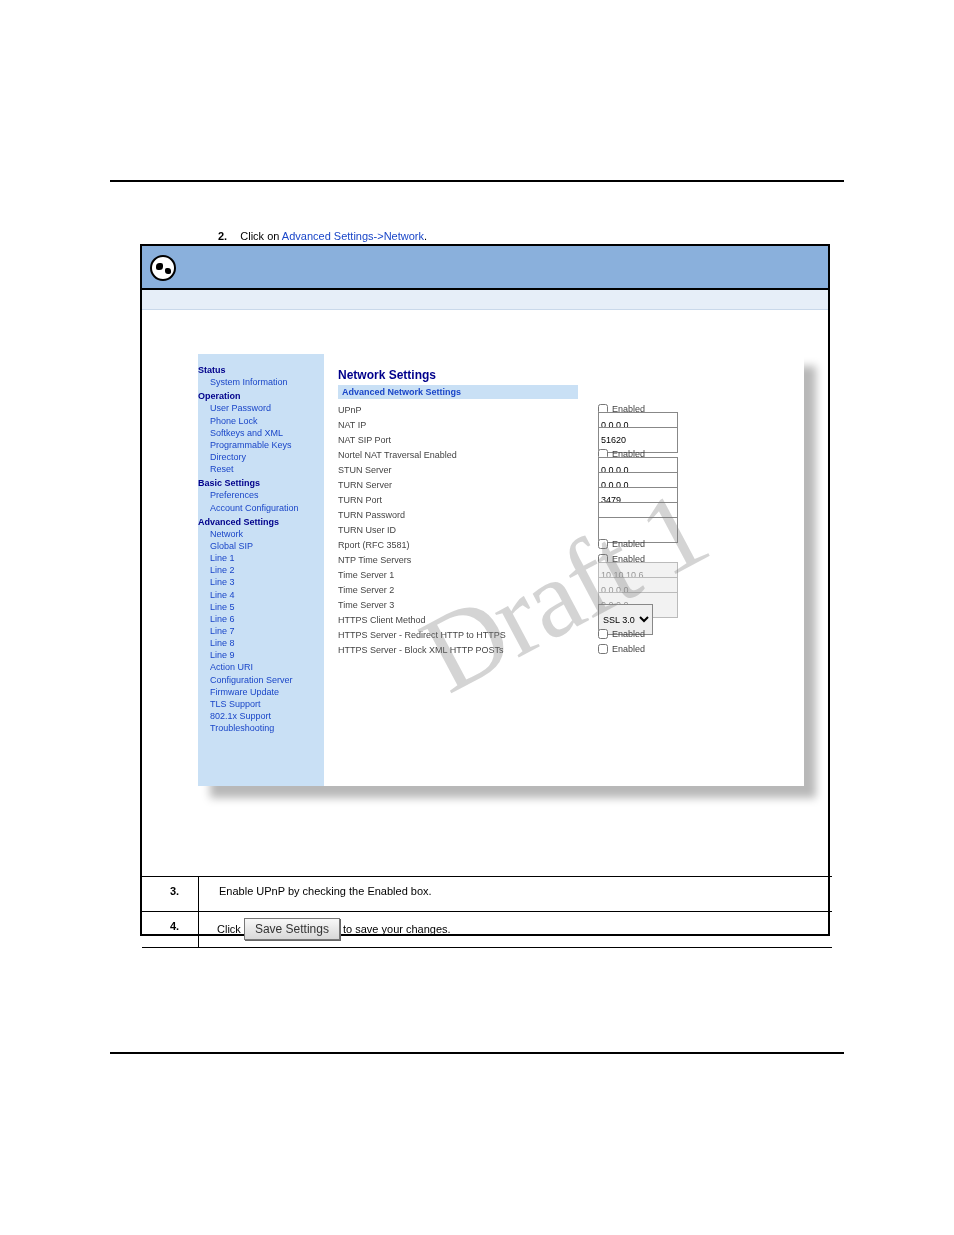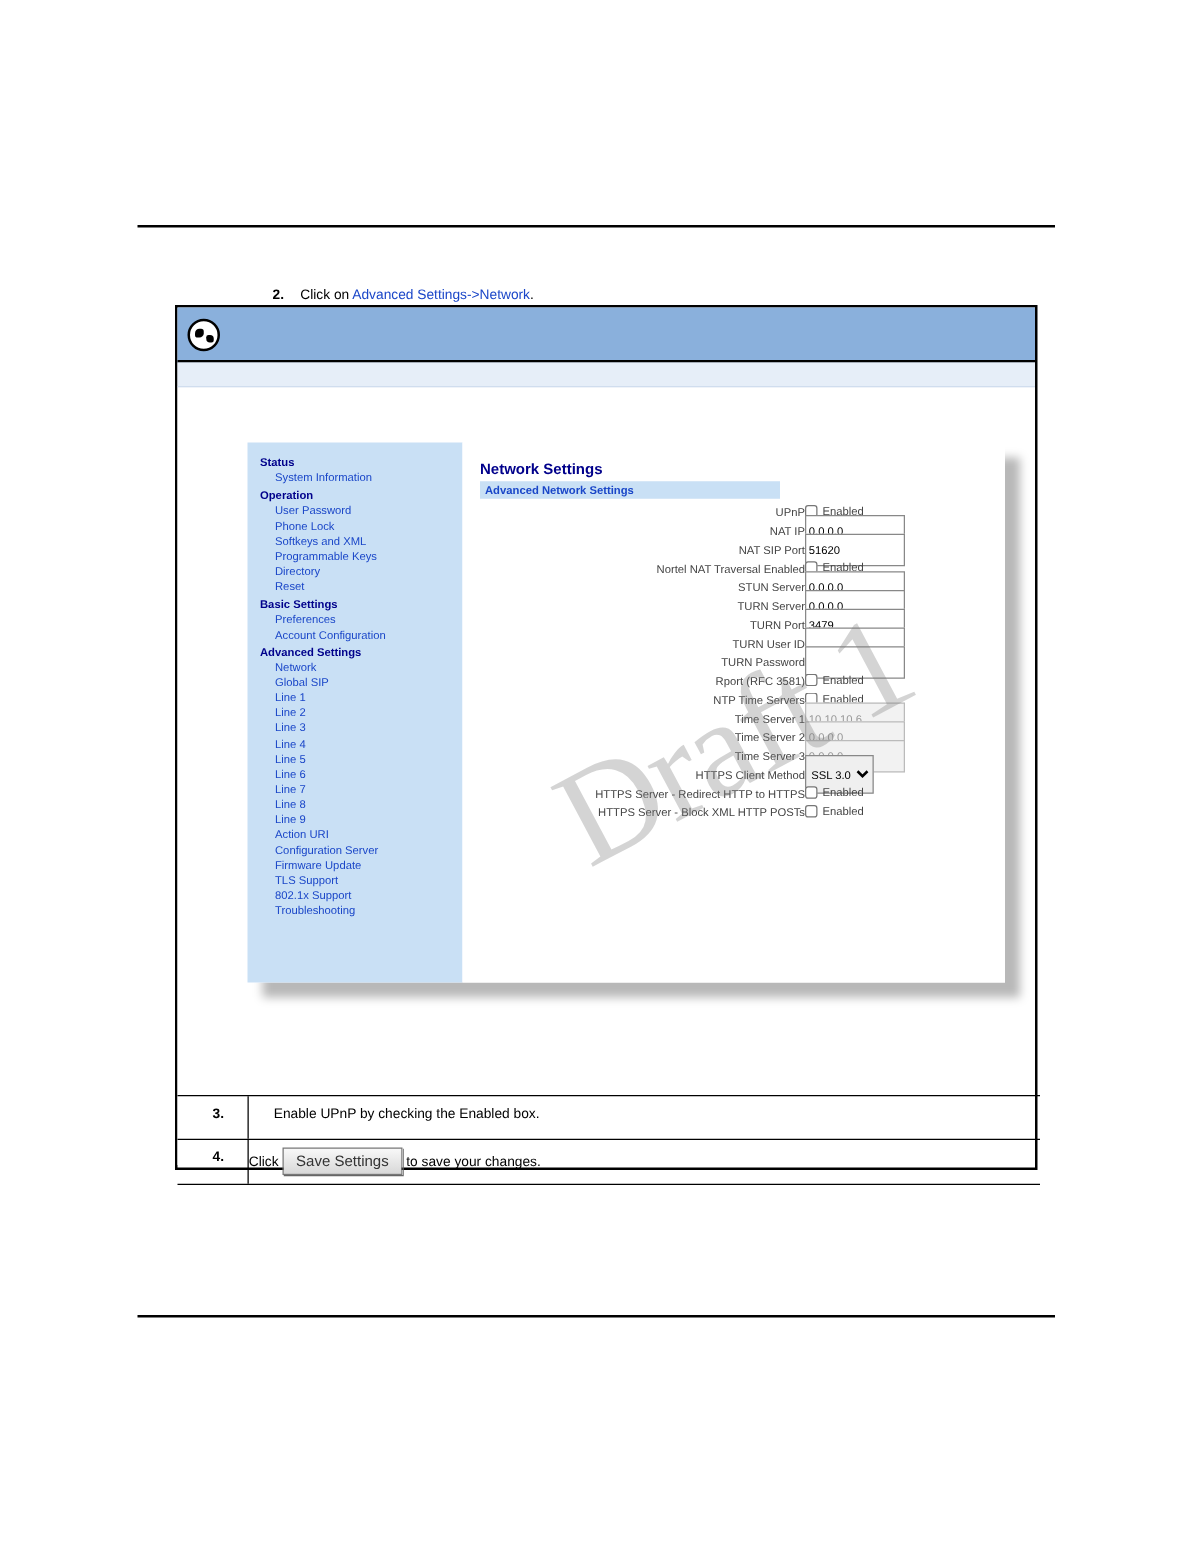--- a/index.html
+++ b/index.html
@@ -90,23 +90,23 @@
     display: flex;
   }
   .card-shadow {
     position: absolute;
     left: 68px; top: 56px;
     width: 606px; height: 432px;
     background: rgba(0,0,0,0.28);
     filter: blur(4px);
   }
   .sidebar {
-    width: 172px;
+    width: 126px;
     background: #c9e0f5;
-    padding: 8px 6px 8px 10px;
+    padding: 8px 6px 8px 0;
     font-size: 9px;
     line-height: 1.35;
     overflow: hidden;
   }
   .sidebar .cat {
     color: #00008b;
     font-weight: bold;
     margin-top: 2px;
   }
   .sidebar .item {
@@ -136,21 +136,21 @@
     padding: 2px 4px;
     margin-bottom: 3px;
     width: 240px;
   }
   .row {
     display: flex;
     align-items: center;
     height: 15px;
     font-size: 9px;
   }
-  .row .lbl { width: 260px; color: #444; text-align: right; }
+  .row .lbl { width: 260px; color: #444; }
   .row .val { flex:1; }
   .row input[type=text] {
     font-size: 9px;
     padding: 12px 2px;
     height: 13px;
     width: 80px;
     border: 1px solid #888;
     background: #fff;
   }
   .row input.disabled { background: #f2f2f2; color:#999; border-color:#bbb; }
@@ -196,21 +196,21 @@
     font-weight: bold;
     font-size: 11px;
   }
   .sub-row .txt {
     flex:1;
     padding: 8px 20px;
     border-left: 1px solid #000;
     font-size: 11px;
   }
   .sub-row.with-btn .txt {
-    padding: 6px 0;
+    padding: 6px 18px;
   }
   .save-btn {
     display: inline-block;
     padding: 3px 10px;
     background: linear-gradient(#f8f8f8,#d8d8d8);
     border: 1px solid #777;
     font-size: 12px;
     color: #333;
     cursor: pointer;
     box-shadow: 1px 1px 0 #666;
@@ -322,25 +322,25 @@
               </div>
               <div class="row">
                 <div class="lbl">TURN Server</div>
                 <div class="val"><input type="text" value="0.0.0.0" style=""></div>
               </div>
               <div class="row">
                 <div class="lbl">TURN Port</div>
                 <div class="val"><input type="text" value="3479" style=""></div>
               </div>
               <div class="row">
+                <div class="lbl">TURN Password</div>
+                <div class="val"><input type="text" style=""></div>
+              </div>
+              <div class="row">
                 <div class="lbl">TURN User ID</div>
-                <div class="val"><input type="text" style=""></div>
-              </div>
-              <div class="row">
-                <div class="lbl">TURN Password</div>
                 <div class="val"><input type="text" style=""></div>
               </div>
               <div class="row">
                 <div class="lbl">Rport (RFC 3581)</div>
                 <div class="val"><label class="chk">
                     <input type="checkbox" style="">
                     <span>Enabled</span>
                   </label></div>
               </div>
               <div class="row">

